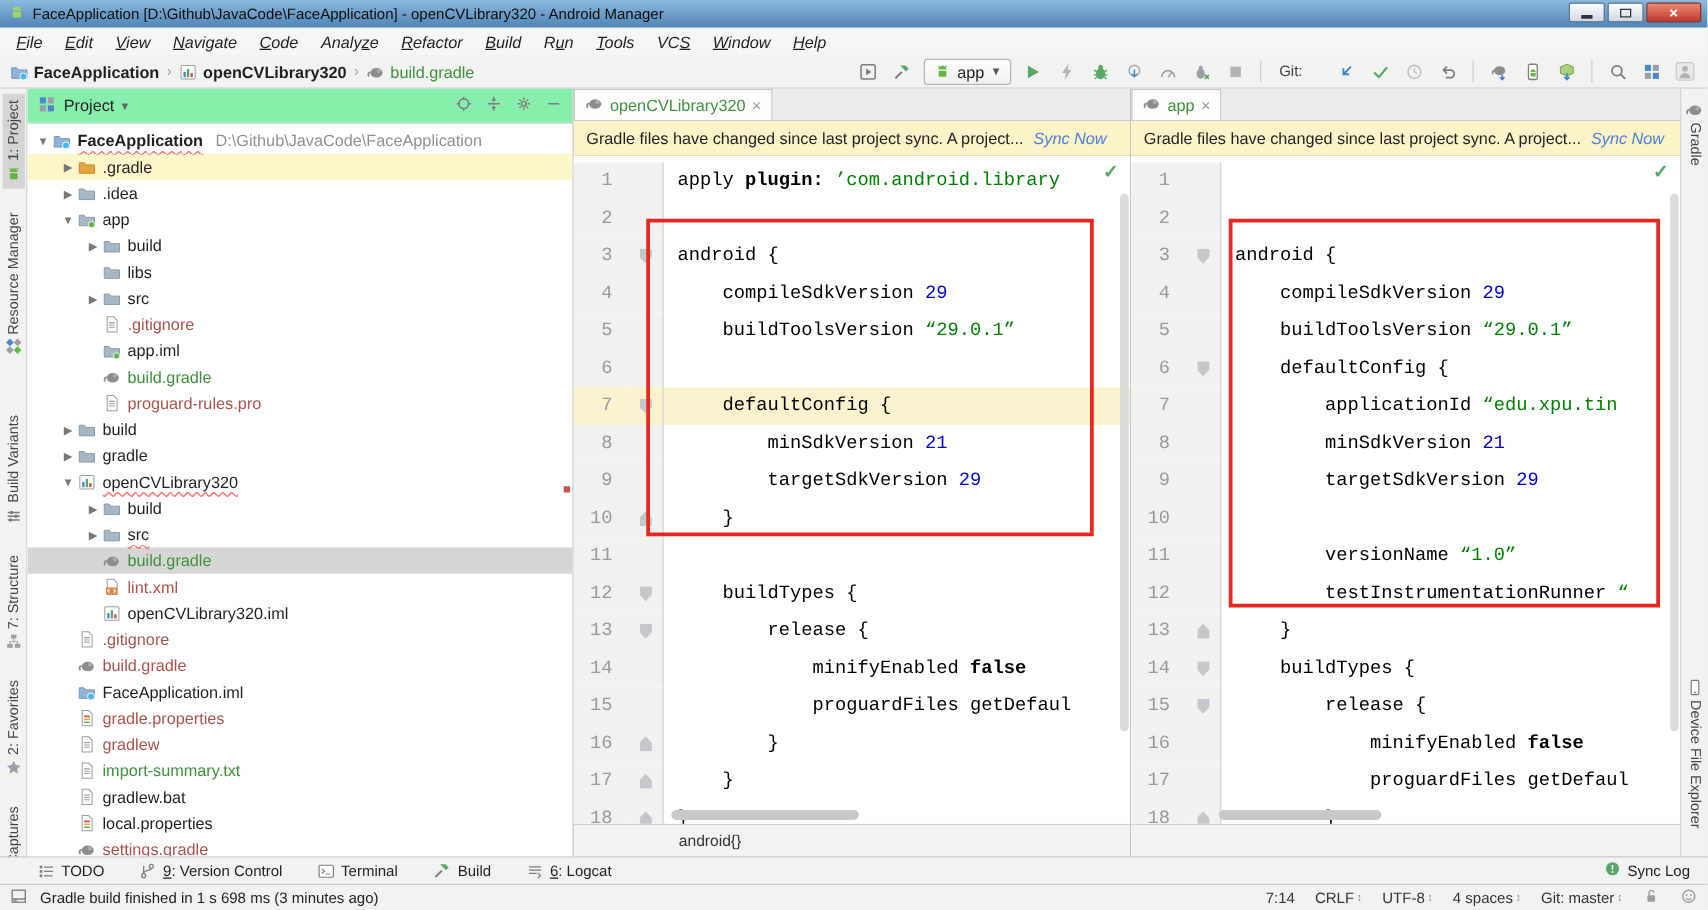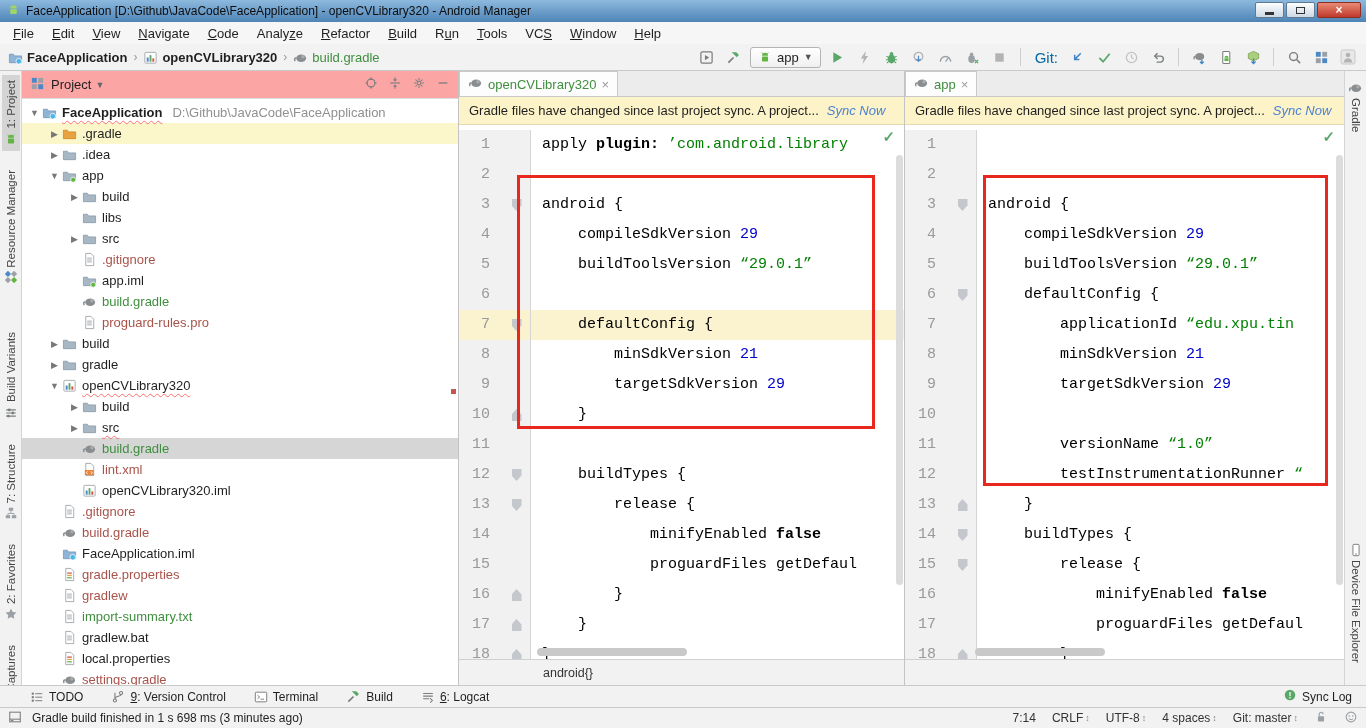--- a/index.html
+++ b/index.html
@@ -10,52 +10,52 @@
   
   #titlebar { height:22px; background:linear-gradient(#8db9de,#4e84b6); display:flex; align-items:center; padding-left:6px; position:relative; flex:0 0 22px; }
   #titlebar .ttl { font-size:12px; color:#0c0c0c; margin-left:5px; white-space:nowrap; }
   .winbtns { position:absolute; right:5px; top:2px; display:flex; gap:2px; }
   .wbtn { width:29px; height:16px; border:1px solid #5d7a94; border-radius:2px; background:linear-gradient(#fcfdfe,#cdd9e4); display:flex; align-items:center; justify-content:center; }
   .wbtn.close { width:44px; background:linear-gradient(#e98a74,#c0392b); border-color:#8e2f23; color:#fff; font-weight:bold; font-size:12px; }
   .glyph-min { width:9px; height:3px; background:#333; margin-top:6px; }
   .glyph-max { width:9px; height:7px; border:1px solid #333; position:relative; }
 
   
-  #menubar { height:22px; background:#f6f6f6; display:flex; align-items:center; padding-left:4px; flex:0 0 22px; }
+  #menubar { height:22px; background:#f6f6f6; display:flex; align-items:center; padding-left:4px; flex:0 0 22px;font-style:italic; }
   .menu-item { padding:2px 9px; font-size:13px; cursor:default; }
   .menu-item u { text-decoration:underline; }
 
   
   #toolbar { height:27px; background:#f2f2f2; border-bottom:1px solid #c9c9c9; display:flex; align-items:center; padding:0 8px; flex:0 0 27px; }
   #crumbs { display:flex; align-items:center; gap:4px; }
   .crumb { display:flex; align-items:center; gap:4px; font-size:13px; }
   .crumb.bold .clabel { font-weight:bold; }
   .crumb.green .clabel { color:#3f8f3f; }
   .csep { color:#9a9a9a; font-size:12px; padding:0 2px; }
   #tb-right { margin-left:auto; display:flex; align-items:center; gap:7px; }
   .tbi { width:20px; height:20px; display:flex; align-items:center; justify-content:center; border-radius:3px; }
   .tbsep { width:1px; height:18px; background:#cfcfcf; margin:0 3px; }
   #run-combo { display:flex; align-items:center; gap:5px; border:1px solid #b4b4b4; border-radius:3px; background:linear-gradient(#ffffff,#f0f0f0); height:21px; padding:0 7px; }
   #run-combo .caret { font-size:9px; color:#555; }
-  .git-label { font-size:15px; color:#0369a1; margin:0 2px 0 4px; }
+  .git-label { font-size:12px; color:#404040; margin:0 18px 0 4px; }
 
   
   #main { flex:1 1 auto; display:flex; min-height:0; }
   .stripe { width:22px; background:#f2f2f2; flex:0 0 22px; display:flex; flex-direction:column; align-items:center; overflow:hidden; }
   #stripe-left { border-right:1px solid #d4d4d4; }
   #stripe-right { border-left:1px solid #d4d4d4; }
   .stripe-item { display:flex; flex-direction:column; align-items:center; gap:3px; padding:5px 2px; cursor:default; }
   .stripe-item .vtext { font-size:11.5px; color:#454545; white-space:nowrap; }
   #stripe-left .vtext { writing-mode:vertical-rl; transform:rotate(180deg); }
   #stripe-right .vtext { writing-mode:vertical-rl; }
   .stripe-item.active { background:#d4d4d4; }
 
   
   #project-panel { width:437px; flex:0 0 437px; background:#ffffff; border-right:1px solid #c3c3c3; display:flex; flex-direction:column; position:relative; }
-  #proj-header { height:28px; background:#fca5a5; border-bottom:1px solid #dcdcdc; display:flex; align-items:center; padding:0 8px; flex:0 0 28px; }
+  #proj-header { height:28px; background:#86efac; border-bottom:1px solid #dcdcdc; display:flex; align-items:center; padding:0 8px; flex:0 0 28px; }
   #proj-header .ph-label { font-size:13px; margin:0 4px 0 6px; }
   #proj-header .ph-caret { font-size:9px; color:#666; }
   #proj-header .ph-icons { margin-left:auto; display:flex; gap:10px; align-items:center; }
   #tree { flex:1 1 auto; overflow:hidden; padding-top:3px; }
   .trow { height:21px; display:flex; align-items:center; white-space:nowrap; cursor:default; }
   .trow .arrow { width:13px; text-align:center; font-size:9px; color:#777; flex:0 0 13px; }
   .trow .ticn { width:17px; flex:0 0 17px; display:flex; justify-content:center; }
   .trow .tlabel { font-size:13px; padding-left:4px; }
   .trow .tsuffix { font-size:13px; color:#909090; padding-left:10px; }
   .trow.selected { background:#d6d6d6; }

